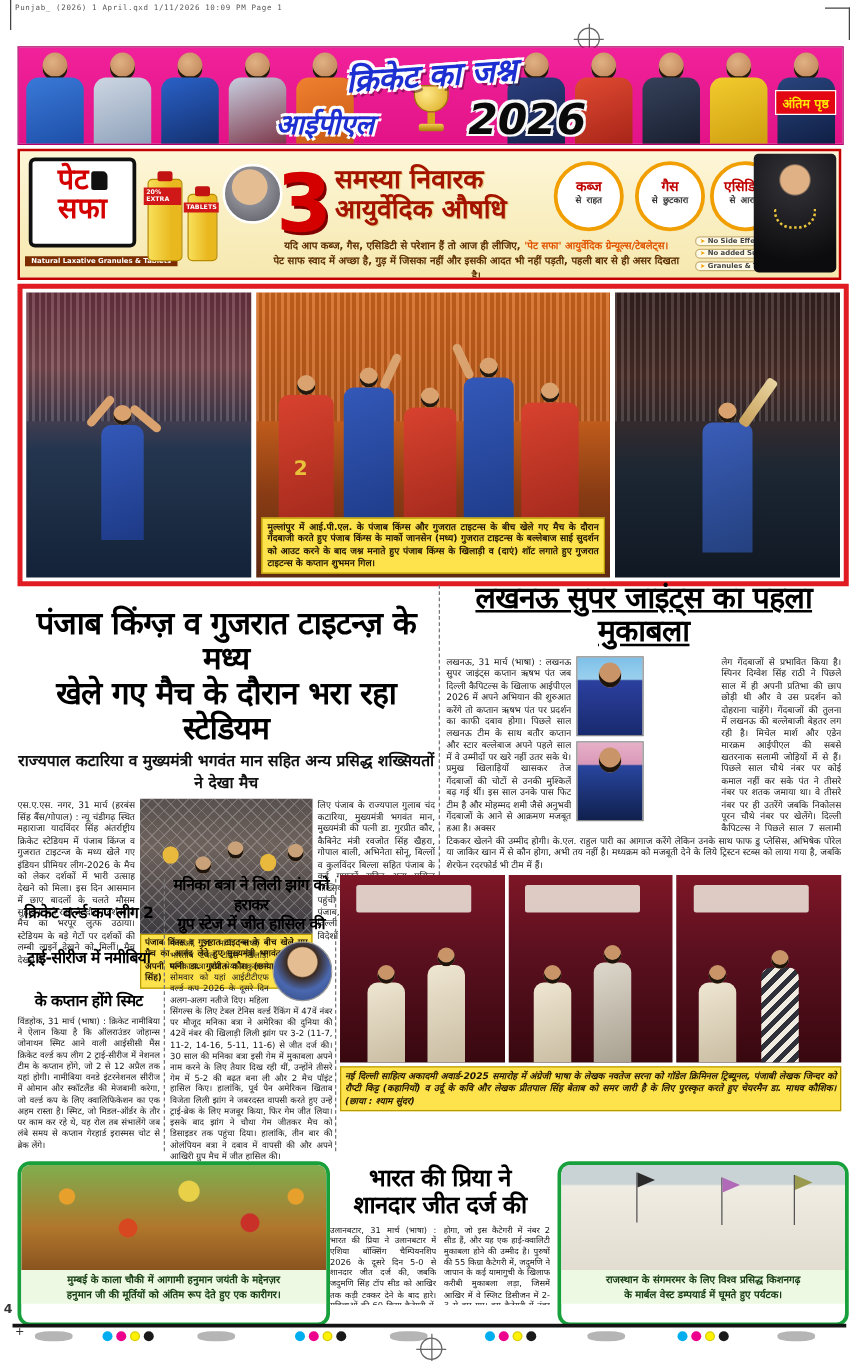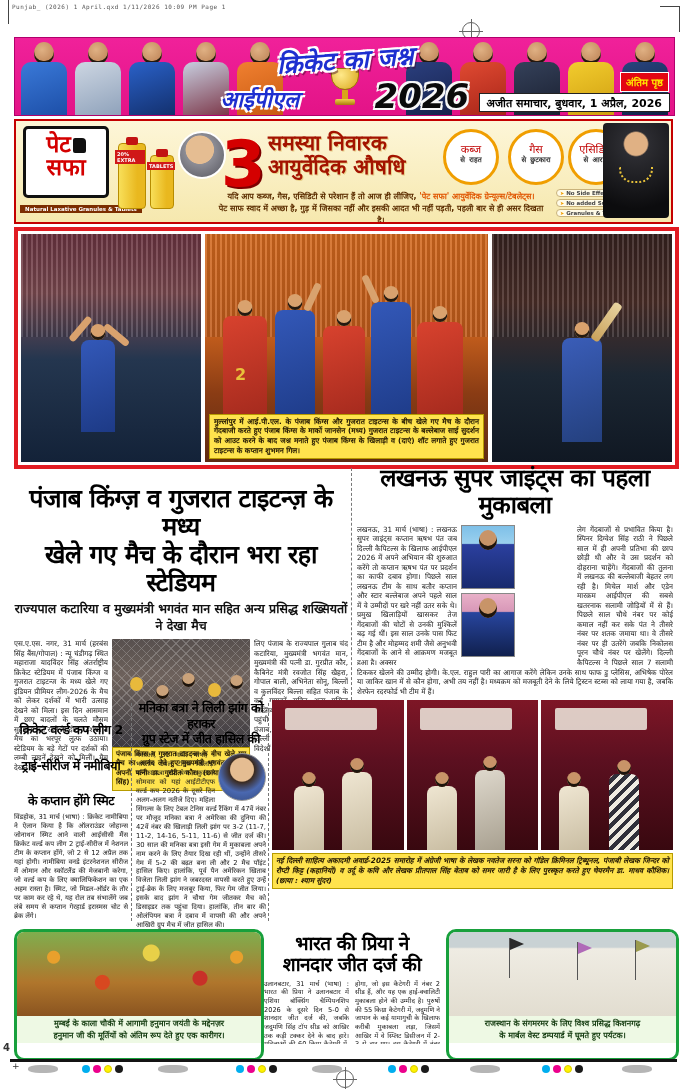--- a/index.html
+++ b/index.html
@@ -59,21 +59,21 @@
   #bottle1{left:102px;top:22px;width:26px;height:64px;}
   #bottle2{left:134px;top:34px;width:22px;height:52px;}
   #ad-man{left:162px;top:10px;width:44px;height:44px;border-radius:50%;border:2px solid #fff;
       background:radial-gradient(circle at 45% 38%,#e5bd92 38%,#8c8c94 40%,#55555e);}
   #ad-three{left:205px;top:2px;font-size:64px;font-weight:900;color:#d40000;line-height:1.3;
       text-shadow:2px 2px 0 #7e0000;}
   #ad-head{left:252px;top:10px;width:200px;line-height:1.15;}
   #ad-head .l{font-size:21px;font-weight:900;color:#a31300;text-shadow:1px 1px 0 #e8d089;}
   .ad-circle{width:56px;height:56px;border:3px solid #f09e00;border-radius:50%;background:#fff;
       text-align:center;box-sizing:border-box;padding-top:12px;}
-  .ad-circle .t{font-size:11px;font-weight:400;color:#c00000;line-height:1;text-align:center;}
+  .ad-circle .t{font-size:11px;font-weight:700;color:#c00000;line-height:1;text-align:center;}
   .ad-circle .s{font-size:7px;font-weight:700;color:#333;font-family:Liberation Mono, monospace;}
   #adc1{left:427px;top:8px;} #adc2{left:492px;top:8px;} #adc3{left:552px;top:8px;}
   #ad-bullets{left:540px;top:68px;width:80px;}
   .ad-bullet{background:#fffbe8;border:1px solid #c9b27a;border-radius:6px;font-size:5.5px;font-weight:700;
       color:#444;padding:0 3px;margin-bottom:2px;white-space:nowrap;}
   .ad-bullet:before{content:"➤";color:#f09e00;margin-right:2px;font-size:5px;}
   #ad-johnny{right:2px;top:2px;width:66px;height:95px;border-radius:4px;
       background:radial-gradient(circle at 50% 22%,#e0b184 14%,#2c2c31 16%,#0c0c0e 80%);}
   #ad-johnny .chain{position:absolute;left:50%;top:44px;transform:translateX(-50%);width:30px;height:14px;
       border:2px dotted #e8c23a;border-top:none;border-radius:0 0 14px 14px;}
@@ -114,21 +114,21 @@
   #art1-c1,#art1-c3{width:94px;}
   #art1-mid{width:138px;}
   #stad-photo{height:108px;background:linear-gradient(180deg,#57504e 0%,#6e625c 35%,#3c3a40 100%);position:relative;overflow:hidden;}
   #stad-photo .mesh{position:absolute;inset:0;opacity:.35;
       background:repeating-linear-gradient(45deg,transparent 0 6px,rgba(220,220,220,.7) 6px 7px),
                  repeating-linear-gradient(-45deg,transparent 0 6px,rgba(220,220,220,.7) 6px 7px);}
   .headdot{position:absolute;width:13px;height:14px;border-radius:50%;background:#caa27a;box-shadow:0 -3px 0 #1d140c inset;}
   .turban{background:#e8b93c !important;box-shadow:none !important;}
   
   #art2{left:357px;top:465px;width:316px;}
-  #art2 .headline{font-size:24px;}
+  #art2 .headline{font-size:24px;text-decoration:underline;}
   #art2-body{display:flex;gap:4px;margin-top:6px;height:140px;}
   #art2-c1{width:100px;} #art2-c3{width:96px;}
   #art2-mid{width:112px;}
   .pcard{width:52px;height:62px;display:inline-block;position:relative;border:1px solid #888;
       background:linear-gradient(180deg,#7ec0e8 0%,#9ad0ee 28%,#2b3f9e 30%,#182a6e 100%);}
   .pcard:before{content:"";position:absolute;left:50%;top:4px;transform:translateX(-50%);
       width:18px;height:20px;border-radius:50%;background:#c89468;box-shadow:0 -4px 0 #1d140c inset;}
   .pcard.alt{background:linear-gradient(180deg,#e8b0c8 0%,#d898b8 28%,#28459e 30%,#10204e 100%);}
   #art2-bottom{margin-top:3px;height:40px;}
   
@@ -235,21 +235,20 @@
     </div>
     <div id="trophy" class="abs">
       <div class="cup"></div>
         <div class="stem"></div>
         <div class="base"></div>
     </div>
     <div id="mast-title" class="abs">क्रिकेट का जश्न</div>
     <div id="mast-league" class="abs">आईपीएल</div>
     <div id="mast-year" class="abs">2026</div>
     <div id="last-page" class="abs">अंतिम पृष्ठ</div>
-    <div id="dateline" class="abs">अजीत समाचार, बुधवार, 1 अप्रैल, 2026</div>
   </div>
 
   <div id="ad" class="abs">
     <div id="ad-logo" class="abs">
       <div class="bl"><span>पेट</span><span class="wc"></span></div>
       <div class="bl">सफा</div>
     </div>
     <div id="ad-brand-sub" class="abs">Natural Laxative Granules &amp; Tablets</div>
     <div id="bottle1" class="abs bottle">
       <span class="cap"></span>

